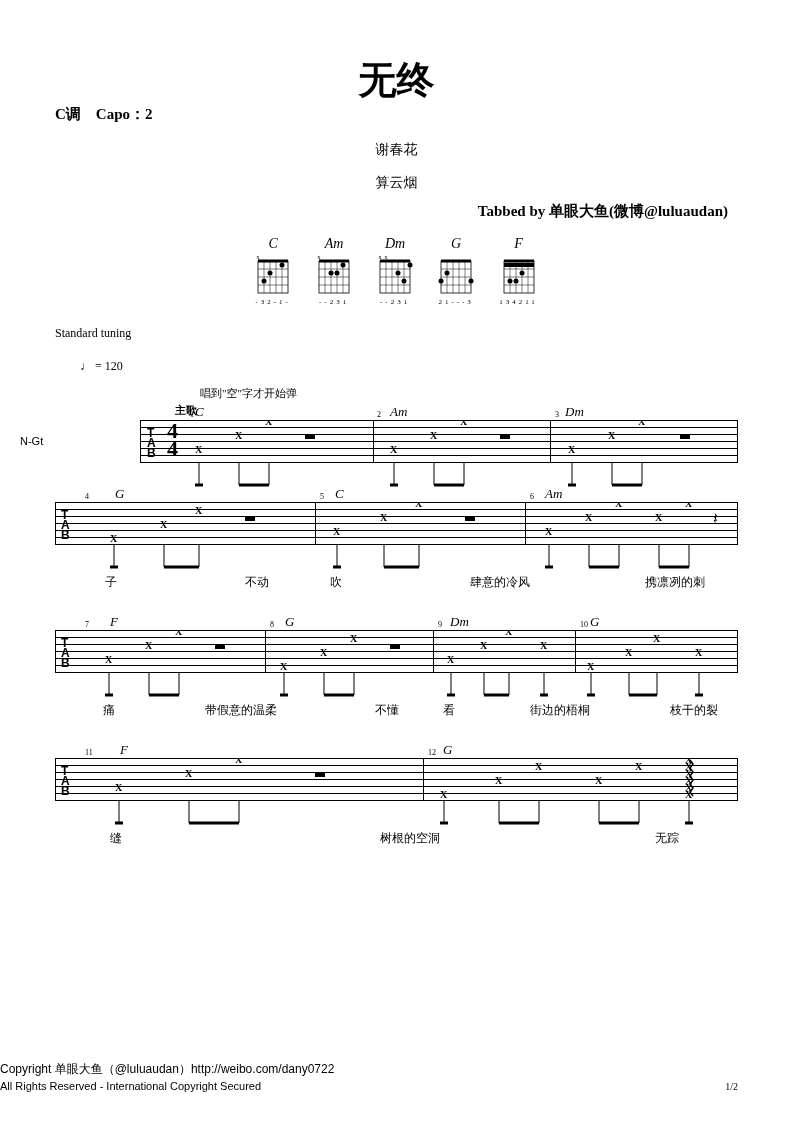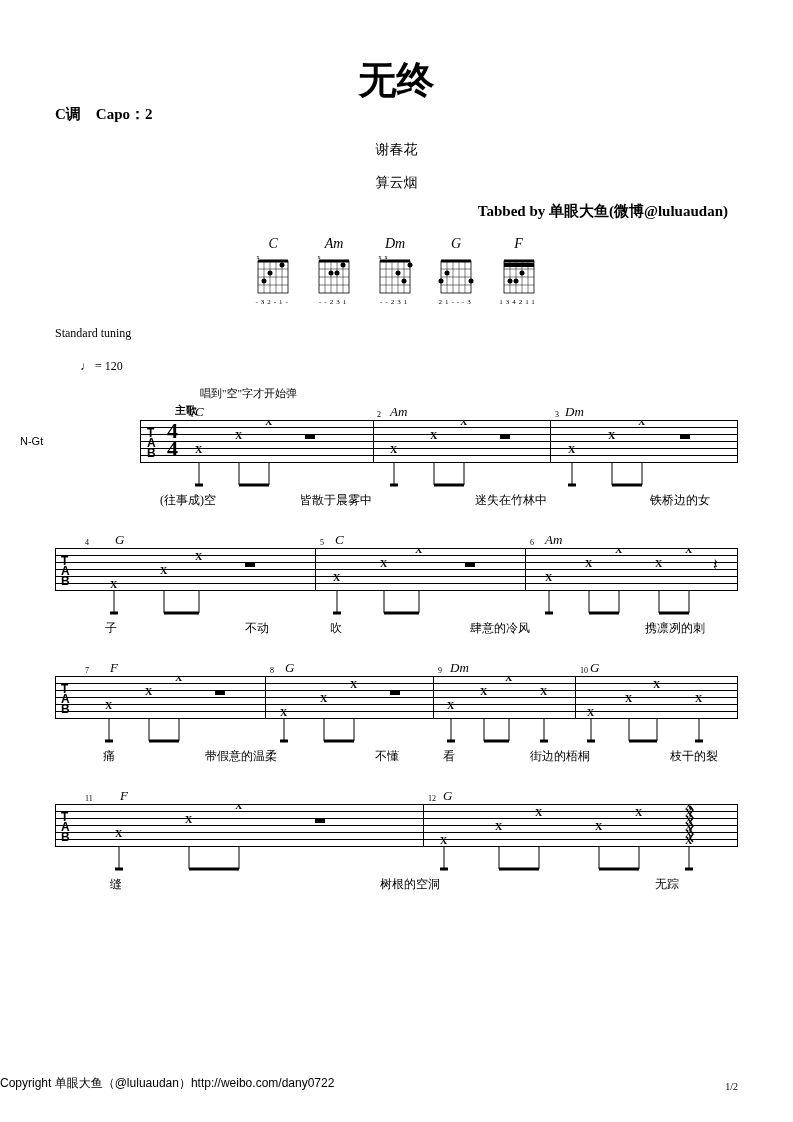--- a/index.html
+++ b/index.html
@@ -215,26 +215,20 @@
       <text x="428" y="33" font-size="10" font-weight="bold">X</text>
       <text x="468" y="19" font-size="10" font-weight="bold">X</text>
       <text x="498" y="5" font-size="10" font-weight="bold">X</text>
       <rect x="540" y="15" width="10" height="4" fill="#000"></rect>
       <line x1="432" y1="42" x2="432" y2="65" stroke="#000" stroke-width="1"></line>
       <line x1="472" y1="42" x2="472" y2="65" stroke="#000" stroke-width="1"></line>
       <line x1="502" y1="42" x2="502" y2="65" stroke="#000" stroke-width="1"></line>
       <line x1="472" y1="65" x2="502" y2="65" stroke="#000" stroke-width="3"></line>
       <line x1="428" y1="65" x2="436" y2="65" stroke="#000" stroke-width="3"></line>
     </svg>
-  </div>
-  <div class="lyrics" style="margin-top:30px">
-    <div class="lyric" style="left:105px">(往事成)空</div>
-    <div class="lyric" style="left:245px">皆散于晨雾中</div>
-    <div class="lyric" style="left:420px">迷失在竹林中</div>
-    <div class="lyric" style="left:595px">铁桥边的女</div>
   </div>
 </div>
 
 <div class="staff-row">
   <div class="chord-label" style="left:60px">G</div>
   <div class="chord-label" style="left:280px">C</div>
   <div class="chord-label" style="left:490px">Am</div>
   <div class="tab-staff">
     <div class="tab-lines">
         <div style="top:0"></div>
@@ -431,14 +425,15 @@
   </div>
   <div class="lyrics" style="margin-top:30px">
     <div class="lyric" style="left:55px">缝</div>
     <div class="lyric" style="left:325px">树根的空洞</div>
     <div class="lyric" style="left:600px">无踪</div>
   </div>
 </div>
 
 <div class="footer">
   <div>Copyright 单眼大鱼（@luluaudan）http://weibo.com/dany0722</div>
+  <div class="line2">All Rights Reserved - International Copyright Secured</div>
 </div>
 <div class="page-num">1/2</div>
 
 </body></html>

